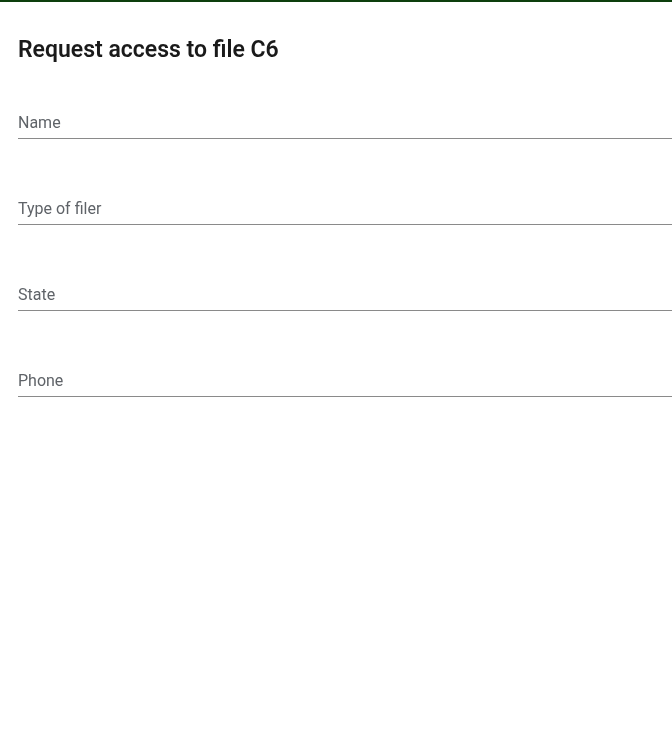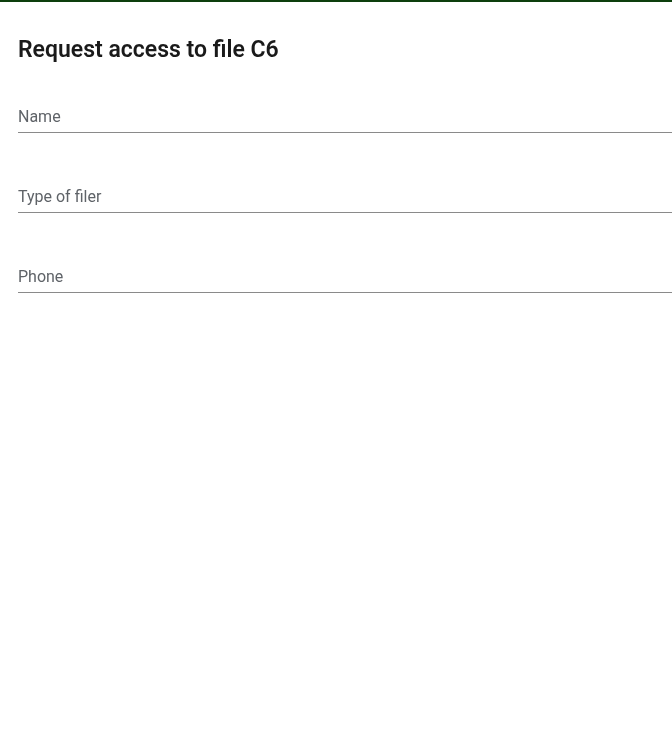--- a/index.html
+++ b/index.html
@@ -41,20 +41,21 @@
     .field-input {
       border: none;
       border-bottom: 1px solid #8a8a8a;
       padding: 6px 0 6px 0;
       font-size: 16px;
       color: #1a1a1a;
       background: transparent;
       outline: none;
       font-family: inherit;
       width: 100%;
+      margin-top: 6px;
     }
     .field-input::placeholder {
       color: #5f6368;
       opacity: 1;
     }
   </style>
 </head>
 <body>
 
 <div class="top-divider"></div>
@@ -68,20 +69,23 @@
       <input type="text" class="field-input" placeholder="Name" style="">
     </div>
 
     <div class="field">
       <input type="text" class="field-input" placeholder="Type of filer" style="">
     </div>
 
 
 
 
+    <div class="field">
+      <input type="text" class="field-input" placeholder="State" style="">
+    </div>
 
 
     <div class="field">
       <input type="text" class="field-input" placeholder="Phone" style="">
     </div>
 
   </div>
 </div>
 
 </body></html>

